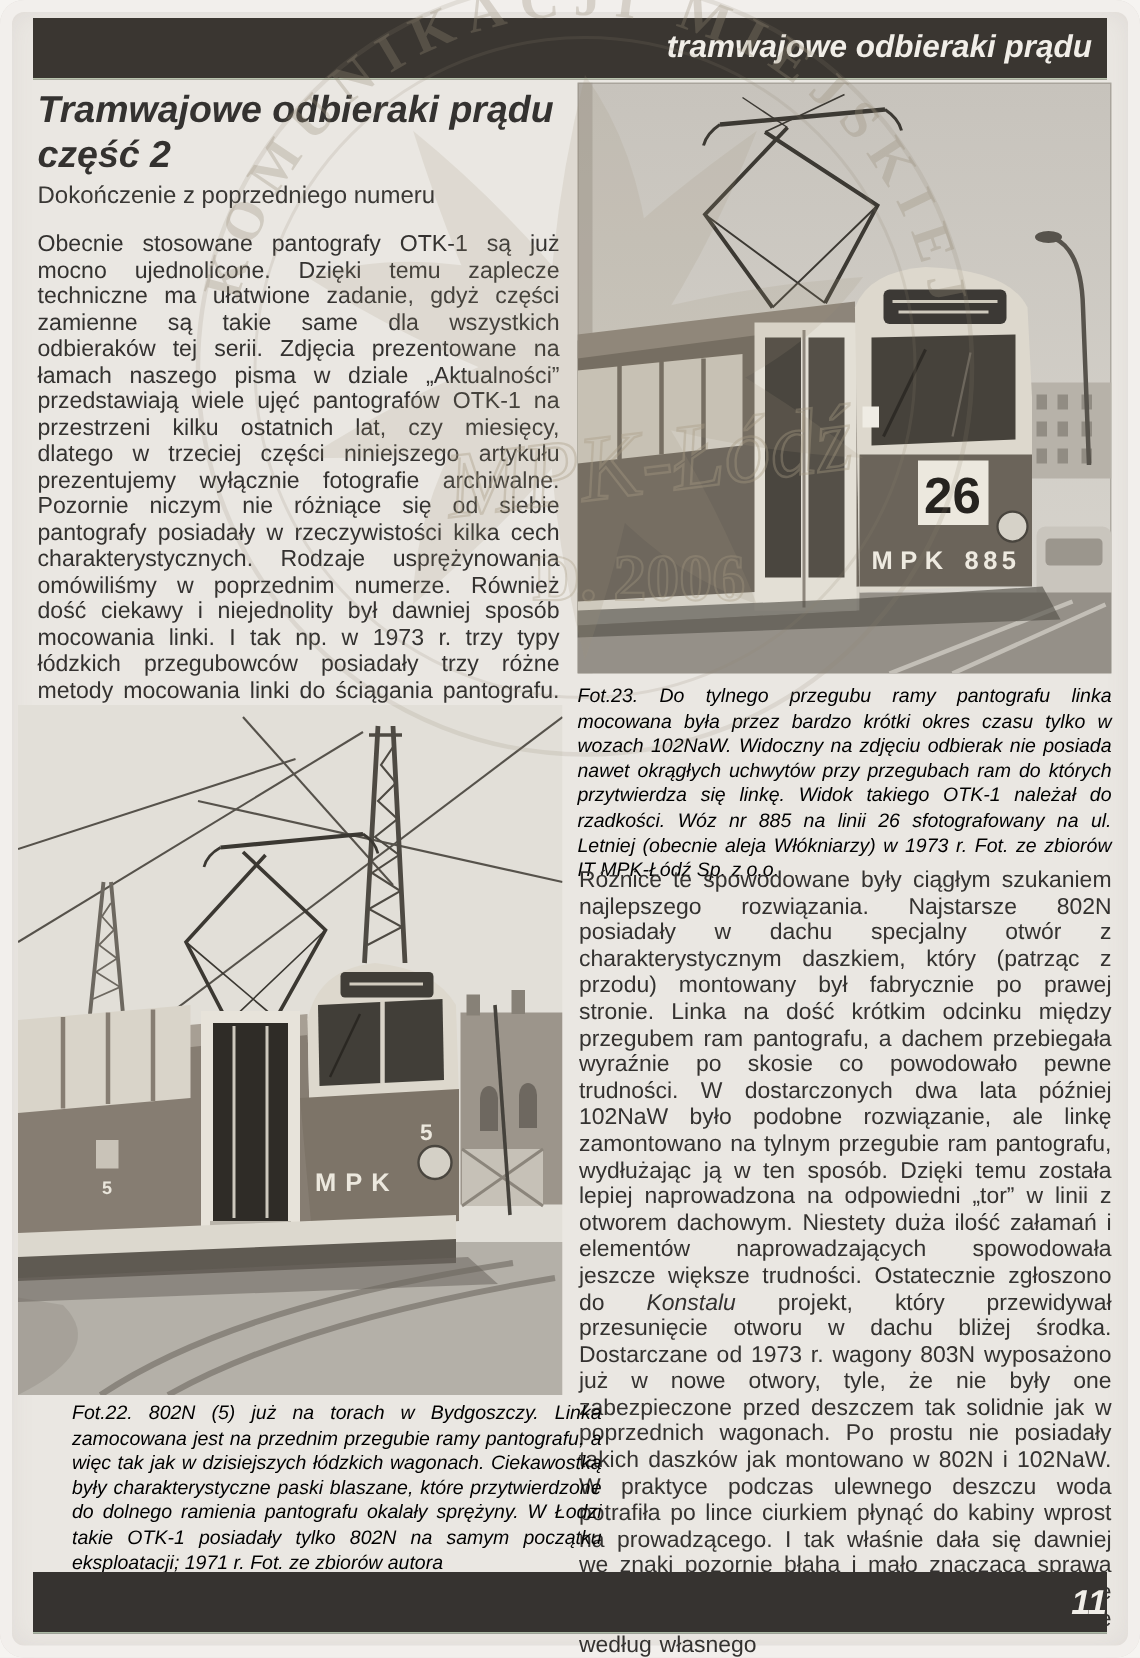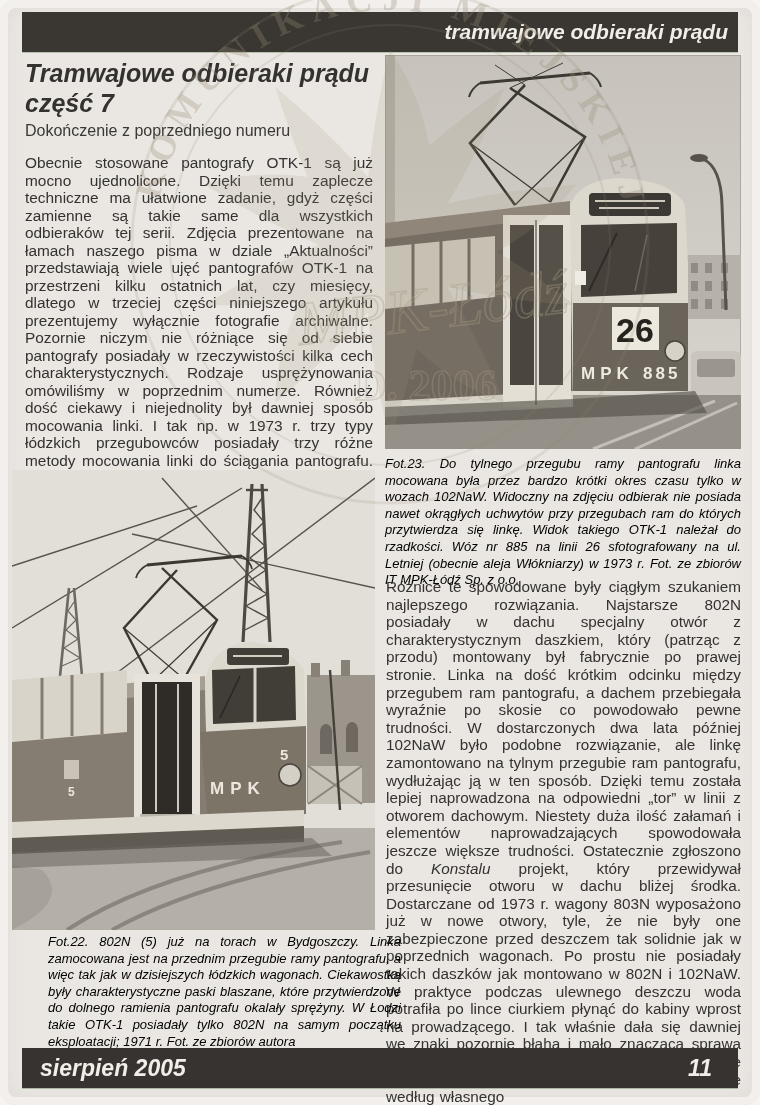--- a/index.html
+++ b/index.html
@@ -13,21 +13,21 @@
   
   .bar{position:absolute;left:22px;width:716px;height:40px;background:#3a3631;}
   .bar.top{top:12px;border-bottom:1px solid #b9c4ae;}
   .bar.bottom{top:1048px;background:#363330;border-bottom:1px solid #aab8a4;}
   .bar .bar-text{
     position:absolute;top:0;height:40px;line-height:40px;color:#f1eee8;
     font-style:italic;font-weight:bold;font-size:21px;white-space:nowrap;
   }
   .bar.top .bar-text{right:10px;}
   .bar.bottom .issue{left:18px;font-size:23px;}
-  .bar.bottom .pageno{right:26px;font-size:23px;}
+  .bar.bottom .pageno{right:0;font-size:23px;}
   
   .title{
     position:absolute;left:25px;top:58px;width:360px;
     font-size:25px;line-height:30px;font-weight:bold;font-style:italic;color:#343230;
   }
   .lead{position:absolute;left:25px;top:122px;width:360px;font-size:16px;color:#3a3835;}
   
   .body-text{
     position:absolute;text-align:justify;color:#343230;
     word-spacing:1px;
@@ -53,21 +53,21 @@
 <body>
 
 <div class="page">
 
   <div class="bar top">
     <span class="bar-text">tramwajowe odbieraki prądu</span>
   </div>
 
   <div class="title">
     <div>Tramwajowe odbieraki prądu</div>
-    <div>część 7</div>
+    <div>część 2</div>
   </div>
   <div class="lead">Dokończenie z poprzedniego numeru</div>
 
   <div class="body-text col-left">Obecnie stosowane pantografy OTK-1 są już mocno ujednolicone. Dzięki temu zaplecze techniczne ma ułatwione zadanie, gdyż części zamienne są takie same dla wszystkich odbieraków tej serii. Zdjęcia prezentowane na łamach naszego pisma w dziale „Aktualności” przedstawiają wiele ujęć pantografów OTK-1 na przestrzeni kilku ostatnich lat, czy miesięcy, dlatego w trzeciej części niniejszego artykułu prezentujemy wyłącznie fotografie archiwalne. Pozornie niczym nie różniące się od siebie pantografy posiadały w rzeczywistości kilka cech charakterystycznych. Rodzaje usprężynowania omówiliśmy w poprzednim numerze. Również dość ciekawy i niejednolity był dawniej sposób mocowania linki. I tak np. w 1973 r. trzy typy łódzkich przegubowców posiadały trzy różne metody mocowania linki do ściągania pantografu. Wszystkie rodzaje prezentują fot. 22, 23 i 24.</div>
 
   <svg class="photo photo-right" viewBox="0 0 356 394" aria-hidden="true">
     <defs>
       <linearGradient id="sky23" x1="0" y1="0" x2="0" y2="1">
         <stop offset="0" stop-color="#c7c3bc"></stop>
           <stop offset="1" stop-color="#d9d6cf"></stop>
@@ -251,21 +251,20 @@
 
       <polygon points="0,352 292,340 292,358 0,370" fill="#dcd8ce"></polygon>
       <polygon points="0,368 292,356 292,372 0,384" fill="#5f5a52"></polygon>
       <polygon points="0,382 300,368 320,386 0,398" fill="#6b665e" opacity=".55"></polygon>
     </g>
   </svg>
 
   <div class="caption caption-left">Fot.22. 802N (5) już na torach w Bydgoszczy. Linka zamocowana jest na przednim przegubie ramy pantografu, a więc tak jak w dzisiejszych łódzkich wagonach. Ciekawostką były charakterystyczne paski blaszane, które przytwierdzone do dolnego ramienia pantografu okalały sprężyny. W Łodzi takie OTK-1 posiadały tylko 802N na samym początku eksploatacji; 1971 r. Fot. ze zbiorów autora</div>
 
   <div class="bar bottom">
-    <span class="bar-text issue">sierpień 2005</span>
     <span class="bar-text pageno">11</span>
   </div>
 
   <svg class="watermark" viewBox="0 0 760 1105" aria-hidden="true">
     <g opacity=".16">
       <circle cx="390" cy="245" r="258" fill="none" stroke="#8f8470" stroke-width="3"></circle>
       <circle cx="390" cy="245" r="220" fill="none" stroke="#8f8470" stroke-width="2"></circle>
       <g fill="#a1957c">
         <path d="M390,50 Q480,175 390,440 Q340,250 390,50 Z"></path>
         <path d="M390,50 Q480,175 390,440 Q340,250 390,50 Z" transform="rotate(72 390 245)"></path>

